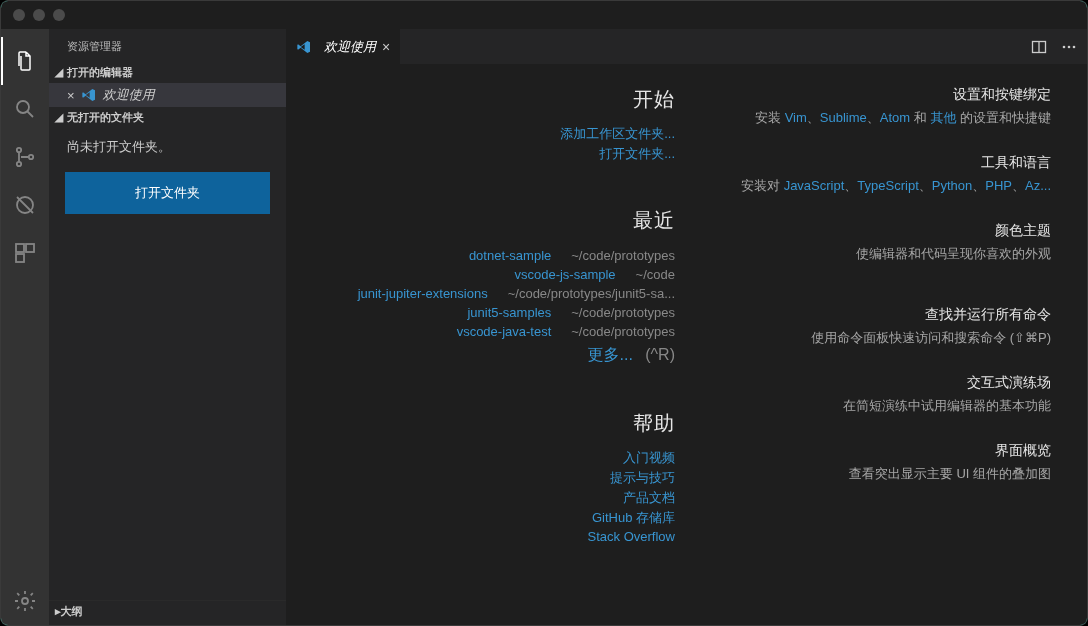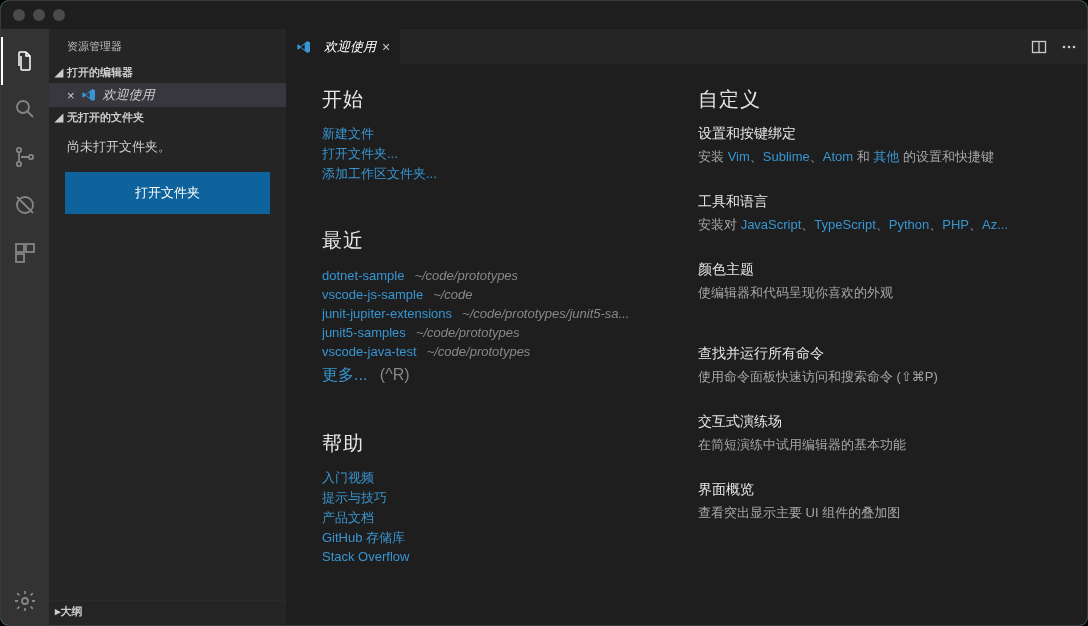--- a/index.html
+++ b/index.html
@@ -155,35 +155,36 @@
 .tabbar-actions { display: flex; align-items: center; padding-right: 10px; gap: 14px; color: #ccc; }
 .tabbar-actions svg { width: 16px; height: 16px; cursor: pointer; }
 
 .welcome {
   flex: 1;
   padding: 22px 36px 12px 36px;
   overflow: hidden;
   color: #ccc;
   display: flex;
   gap: 23px;
+  text-align: right;
 }
 .col { flex: 1; min-width: 0; }
 .h2 {
   font-size: 20px;
   font-weight: 300;
   color: #e6e6e6;
   margin-bottom: 12px;
   letter-spacing: 1px;
 }
 .section { margin-bottom: 44px; }
 .section:last-child { margin-bottom: 0; }
 .links { display: flex; flex-direction: column; gap: 2px; font-size: 13px; }
 .links a, a.lk { color: #3895d1; text-decoration: none; cursor: pointer; }
 .recent-row { font-size: 13px; line-height: 19px; white-space: nowrap; overflow: hidden; text-overflow: ellipsis; }
-.recent-row .path { color: #888; margin-left: 10px; font-style: italic; }
+.recent-row .path { color: #888; margin-left: 20px; }
 .more-row { font-size: 16px; margin-top: 4px; }
 .more-row .hint { color: #888; margin-left: 8px; }
 .sub { margin-bottom: 28px; }
 .sub-title { font-size: 14px; color: #e6e6e6; margin-bottom: 5px; }
 .sub-body { font-size: 13px; color: #a6a6a6; line-height: 17px; }
 .sub-body a { color: #3895d1; text-decoration: none; }
 </style>
 </head>
 <body>
 
@@ -283,23 +284,22 @@
               <circle cx="13" cy="8" r="1.3"></circle>
             </svg>
         </div>
       </div>
 
       <div class="welcome">
         <div class="col">
           <div class="section">
             <div class="h2">开始</div>
             <div class="links">
-              <a class="lk">新建文件</a>
+              <a class="lk">添加工作区文件夹...</a>
               <a class="lk">打开文件夹...</a>
-              <a class="lk">添加工作区文件夹...</a>
             </div>
           </div>
 
           <div class="section">
             <div class="h2">最近</div>
             <div id="recent-list">
                 <div class="recent-row"><a class="lk">dotnet-sample</a><span class="path">~/code/prototypes</span></div>
                 <div class="recent-row"><a class="lk">vscode-js-sample</a><span class="path">~/code</span></div>
                 <div class="recent-row"><a class="lk">junit-jupiter-extensions</a><span class="path">~/code/prototypes/junit5-sa...</span></div>
                 <div class="recent-row"><a class="lk">junit5-samples</a><span class="path">~/code/prototypes</span></div>
@@ -318,21 +318,20 @@
                 <a class="lk">提示与技巧</a>
                 <a class="lk">产品文档</a>
                 <a class="lk">GitHub 存储库</a>
                 <a class="lk">Stack Overflow</a>
               </div>
           </div>
         </div>
 
         <div class="col">
           <div class="section">
-            <div class="h2">自定义</div>
 
             <div class="sub">
               <div class="sub-title">设置和按键绑定</div>
               <div class="sub-body" id="keys-body">安装 <a>Vim</a>、<a>Sublime</a>、<a>Atom</a> 和 <a>其他</a> 的设置和快捷键</div>
             </div>
 
             <div class="sub">
               <div class="sub-title">工具和语言</div>
               <div class="sub-body" id="tools-body">安装对 <a>JavaScript</a>、<a>TypeScript</a>、<a>Python</a>、<a>PHP</a>、<a>Az...</a></div>
             </div>

